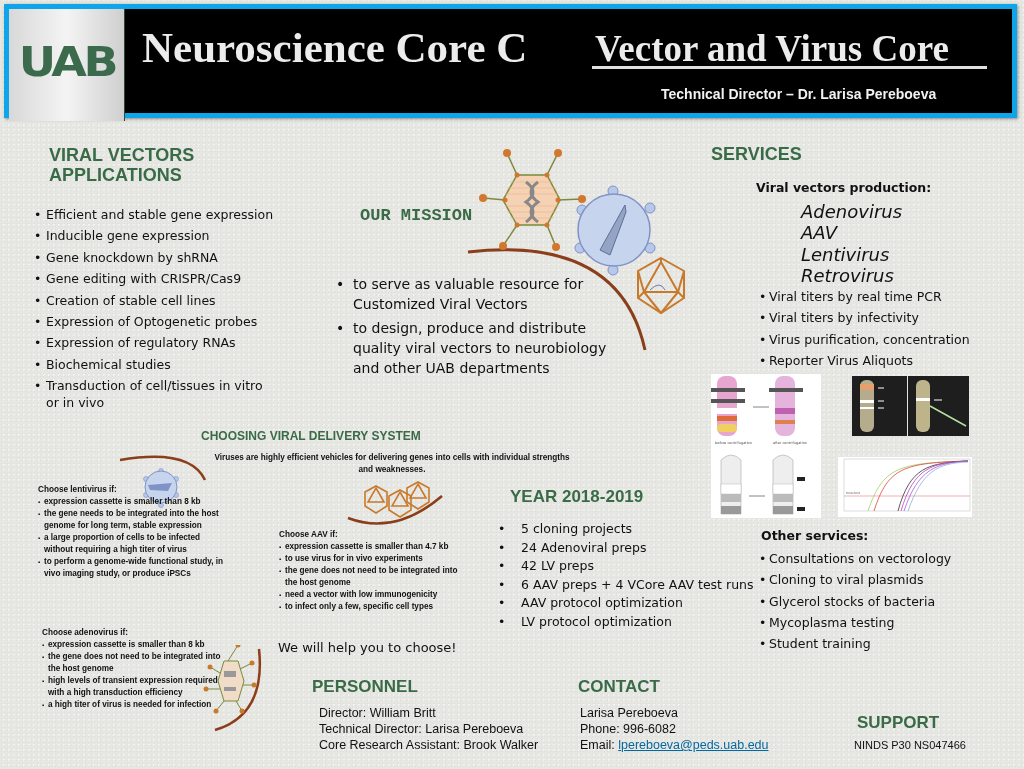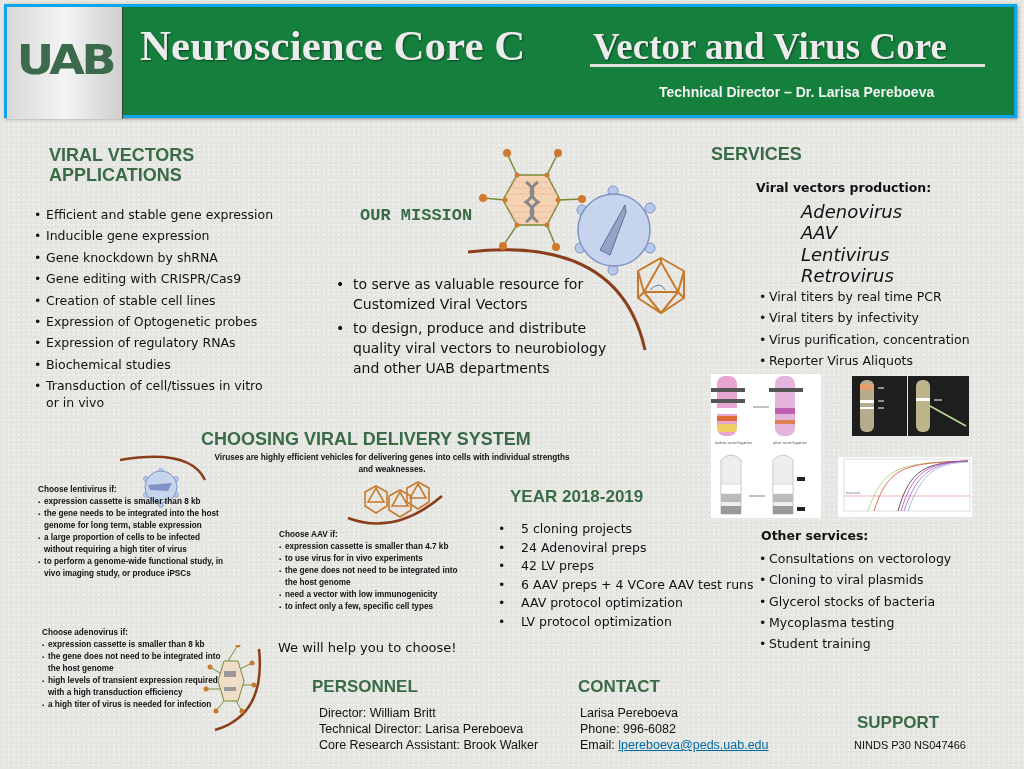--- a/index.html
+++ b/index.html
@@ -13,21 +13,21 @@
     background-size: 3px 3px, 5px 5px;
     background-position: 0 0, 1px 2px;
     font-family: "DejaVu Sans", sans-serif;
     color: #111;
   }
   .abs { position: absolute; }
 
   
   .banner {
     position: absolute; left: 4px; top: 4px; width: 1013px; height: 114px;
-    border: 3px solid #0ea5e9; background: #15803d;
+    border: 5px solid #0ea5e9; background: #000000;
     box-shadow: 1px 1px 3px rgba(0,0,0,0.4);
   }
   .logo-box {
     position: absolute; left: 0; top: 0; width: 116px; height: 112px;
     background: linear-gradient(90deg, #d8d8d8 0%, #f4f4f4 50%, #cfcfcf 100%);
     border-right: 1px solid #2b4a31;
   }
   .logo-text {
     position: absolute; left: 10px; top: 30px; width: 96px; text-align: center;
     font-family: "DejaVu Sans", sans-serif; font-weight: 900; font-size: 40px;
@@ -270,21 +270,21 @@
     <text x="8" y="37" font-size="3" fill="#666" font-family="DejaVu Sans, sans-serif">threshold</text>
     <path d="M 30 54 C 45 10, 60 6, 130 4" stroke="#9fd060" stroke-width="0.8" fill="none"></path>
     <path d="M 36 54 C 50 10, 66 6, 130 4" stroke="#e04040" stroke-width="0.8" fill="none"></path>
     <path d="M 60 54 C 72 10, 90 6, 130 4" stroke="#333" stroke-width="0.8" fill="none"></path>
     <path d="M 63 54 C 76 10, 94 6, 130 4" stroke="#c040c0" stroke-width="0.8" fill="none"></path>
     <path d="M 66 54 C 80 12, 98 6, 130 4" stroke="#a060e0" stroke-width="0.8" fill="none"></path>
     <path d="M 70 54 C 84 14, 100 6, 130 5" stroke="#90b0d0" stroke-width="0.8" fill="none"></path>
   </svg>
 </div>
 
-<div class="heading" style="left:201px; top:430px; font-size:18px;">CHOOSING VIRAL DELIVERY SYSTEM</div>
+<div class="heading" style="left:201px; top:430px; font-size:12px;">CHOOSING VIRAL DELIVERY SYSTEM</div>
 <div class="choose-intro">Viruses are highly efficient vehicles for delivering genes into cells with individual strengths and weaknesses.</div>
 
 <svg class="abs" style="left:110px; top:445px;" width="100" height="70">
   <path d="M 10 10 Q 80 -2 95 30" stroke="#8b3e1a" stroke-width="2.5" fill="none" transform="translate(0,5)"></path>
   <g>
     <circle cx="51" cy="26" r="2.5" fill="#b8c8ea" stroke="#7f93c7" stroke-width="0.6"></circle>
     <circle cx="66" cy="34" r="2.5" fill="#b8c8ea" stroke="#7f93c7" stroke-width="0.6"></circle>
     <circle cx="36" cy="34" r="2.5" fill="#b8c8ea" stroke="#7f93c7" stroke-width="0.6"></circle>
     <circle cx="36" cy="50" r="2.5" fill="#b8c8ea" stroke="#7f93c7" stroke-width="0.6"></circle>
     <circle cx="66" cy="50" r="2.5" fill="#b8c8ea" stroke="#7f93c7" stroke-width="0.6"></circle>

